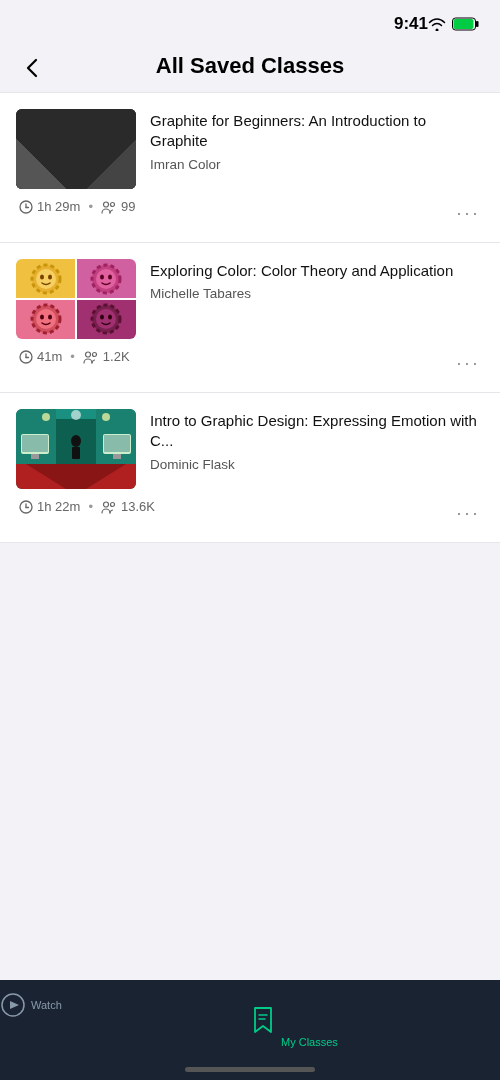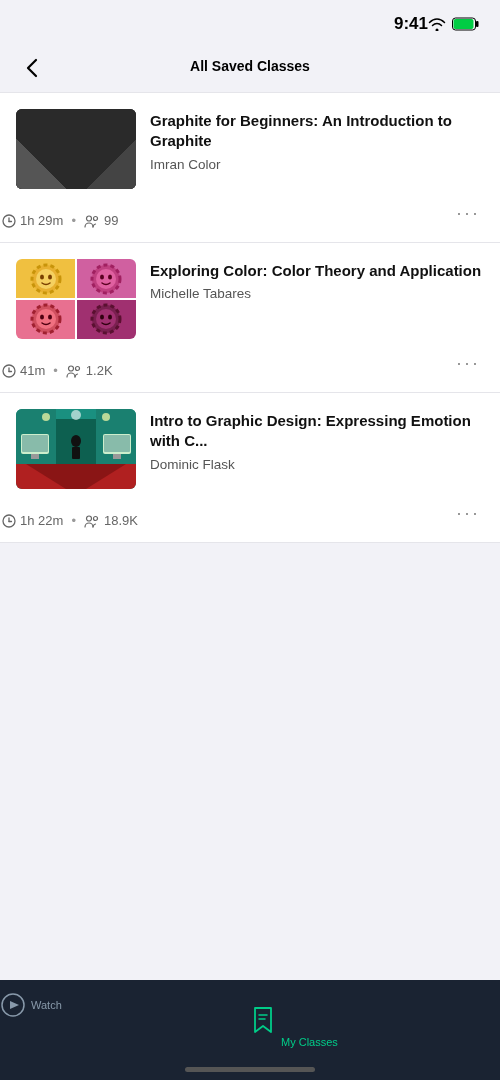--- a/index.html
+++ b/index.html
@@ -49,21 +49,21 @@
       top: 50%;
       transform: translateY(-50%);
       cursor: pointer;
       width: 32px;
       height: 32px;
       display: flex;
       align-items: center;
       justify-content: center;
     }
     .header-title {
-      font-size: 14px;
+      font-size: 22px;
       font-weight: 700;
       color: #000;
       text-align: right;
     }
 
     
     .class-list {
       background: #f2f2f7;
     }
 
@@ -108,35 +108,35 @@
         linear-gradient(-45deg, #444 25%, transparent 25%),
         #2a2a2a;
     }
 
     .class-info {
       flex: 1;
       padding-top: 2px;
     }
     .class-title {
       font-size: 15px;
-      font-weight: 700;
+      font-weight: 400;
       color: #111;
       line-height: 1.35;
       margin-bottom: 5px;
     }
     .class-author {
       font-size: 13.5px;
       color: #555;
     }
 
     .class-card-bottom {
       display: flex;
-      align-items: flex-end;
+      align-items: flex-start;
       justify-content: space-between;
-      padding: 10px 14px 14px 2px;
+      padding: 10px 14px 14px 19px;
     }
     .class-meta {
       display: flex;
       align-items: center;
       gap: 4px;
       font-size: 13px;
       color: #666;
     }
     .meta-item {
       display: flex;
@@ -423,21 +423,21 @@
           <span>1h 22m</span>
         </span>
         <span class="meta-dot">•</span>
         <span class="meta-item">
           <svg width="16" height="14" viewBox="0 0 16 14">
             <circle cx="5" cy="4.5" r="2.5" stroke="#666" stroke-width="1.2" fill="none"></circle>
             <path d="M1 13c0-2.2 1.8-4 4-4s4 1.8 4 4" stroke="#666" stroke-width="1.2" fill="none" stroke-linecap="round"></path>
             <circle cx="11.5" cy="4.5" r="2" stroke="#666" stroke-width="1.2" fill="none"></circle>
             <path d="M9 13c.3-1.5 1.4-2.8 2.5-3" stroke="#666" stroke-width="1.2" fill="none" stroke-linecap="round"></path>
           </svg>
-          <span>18.9K</span>
+          <span>13.6K</span>
         </span>
       </div>
       <div class="more-btn">···</div>
     </div>
   </div>
 
 </div>
 
 <div class="bottom-nav">
 

